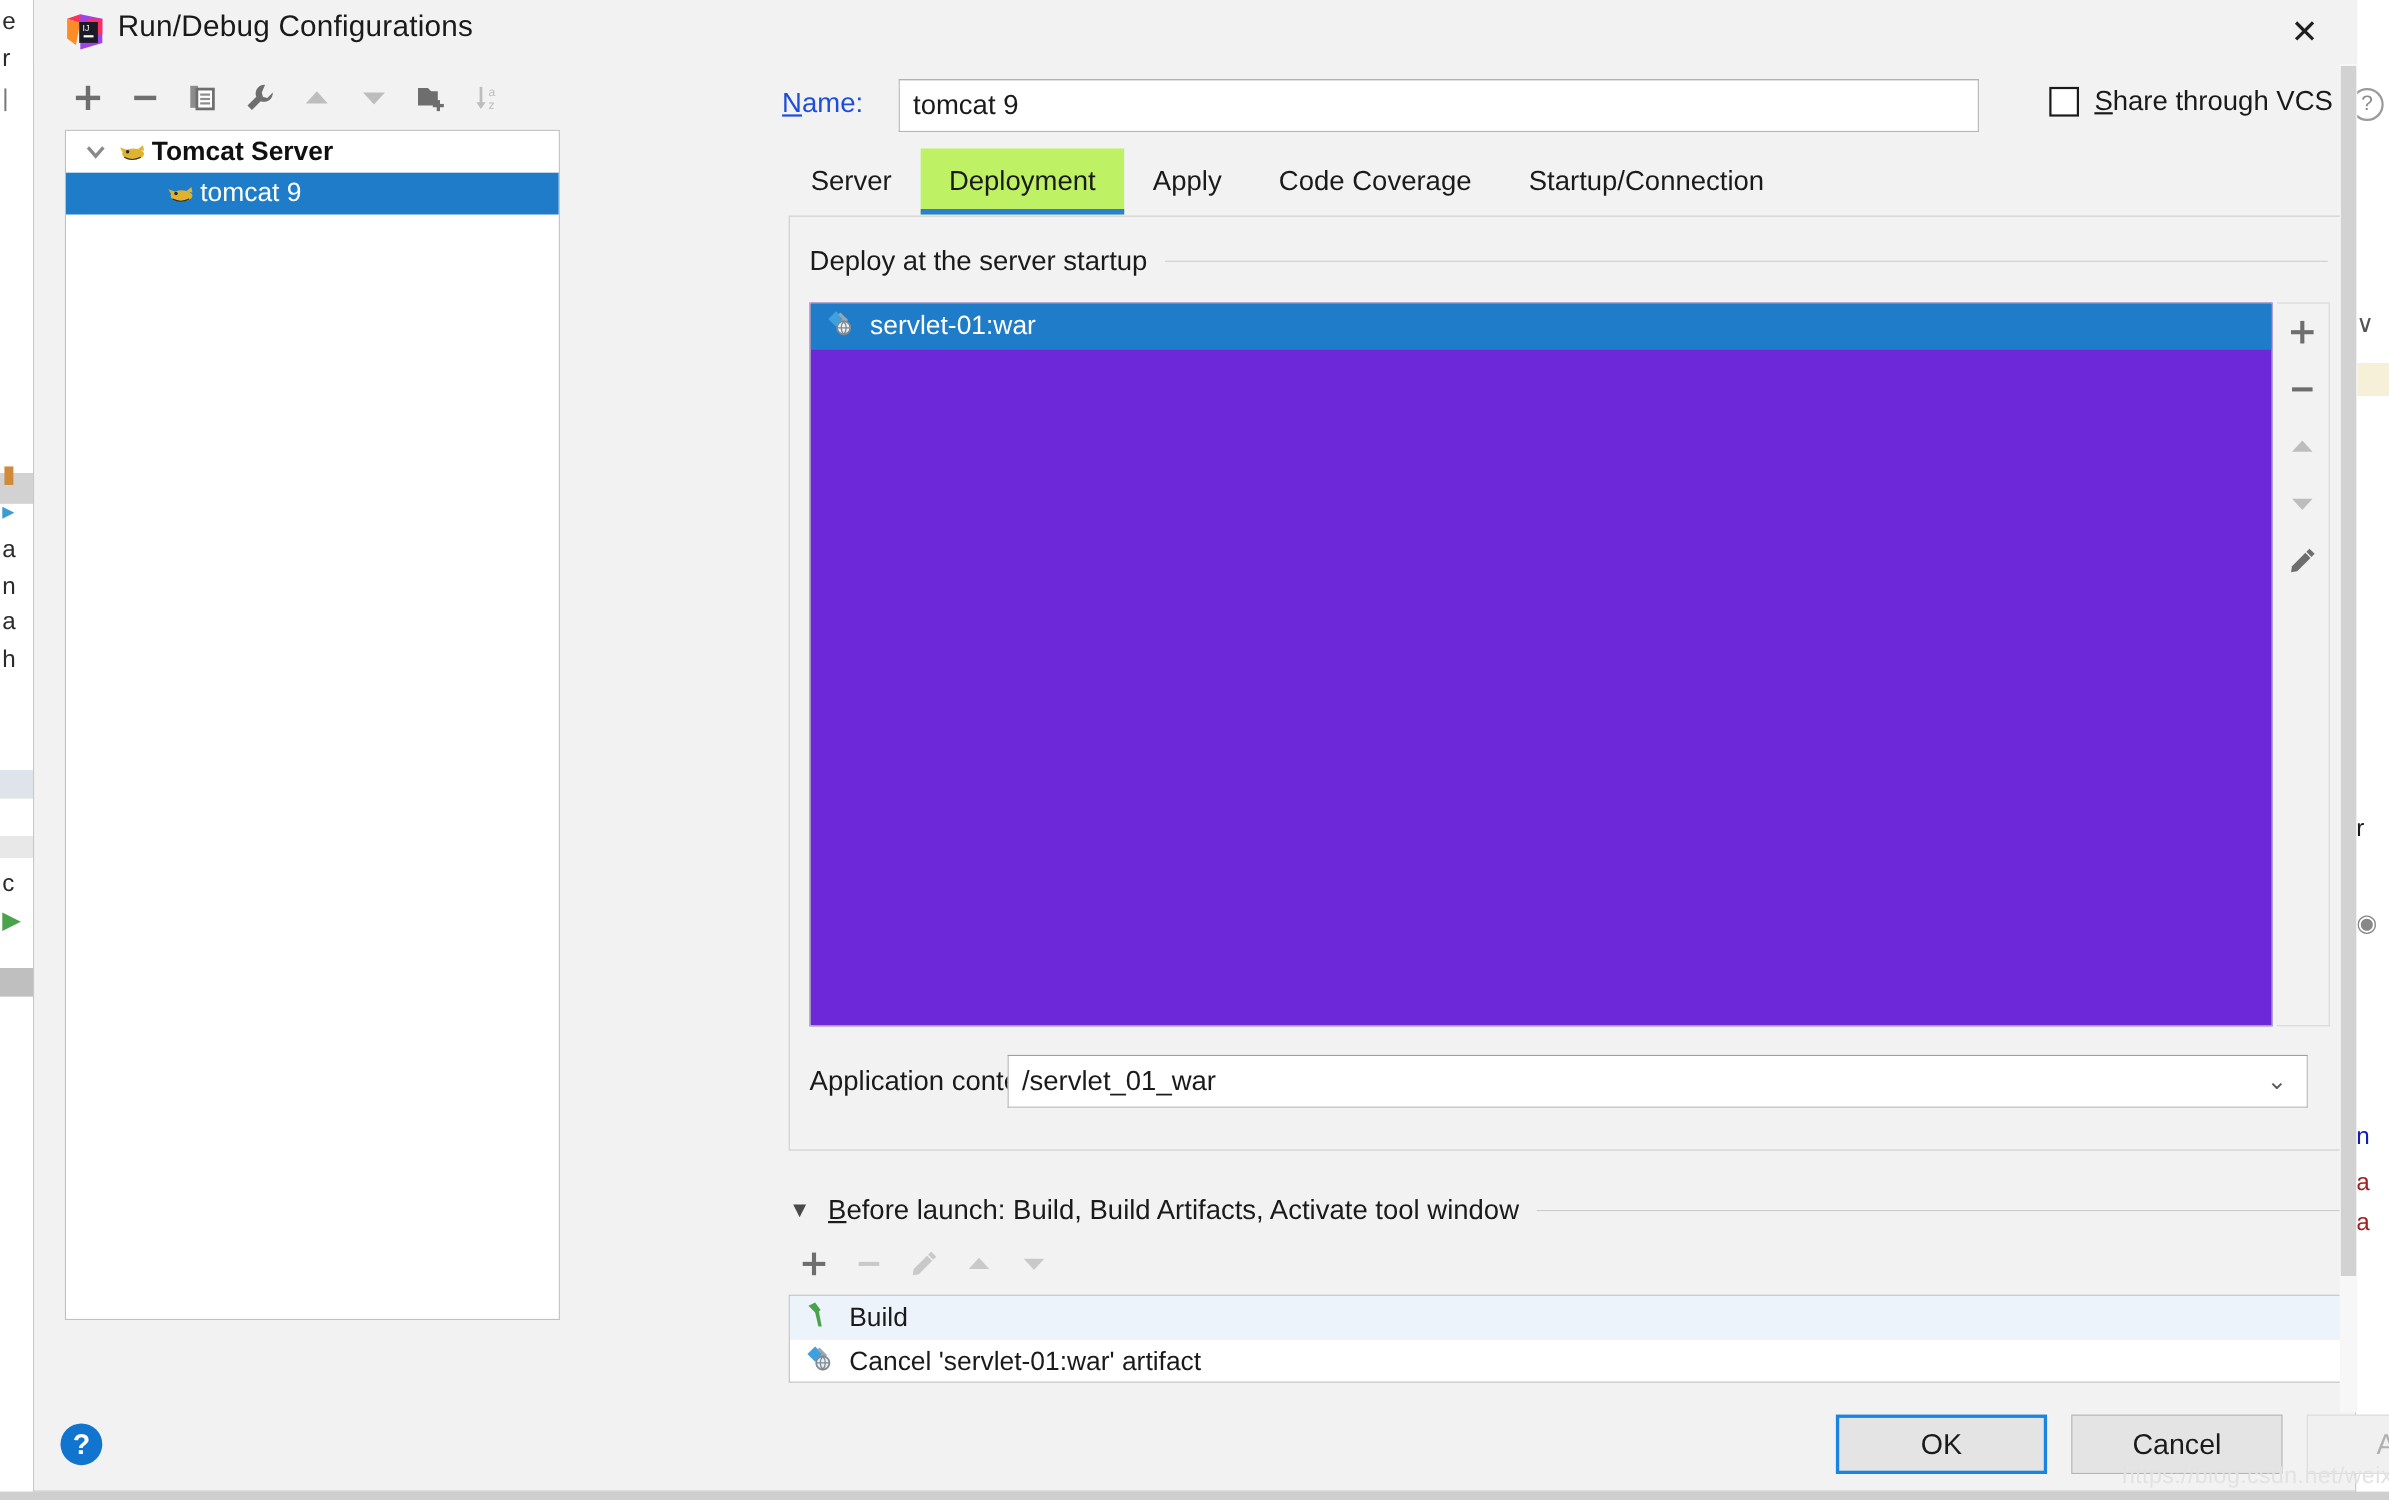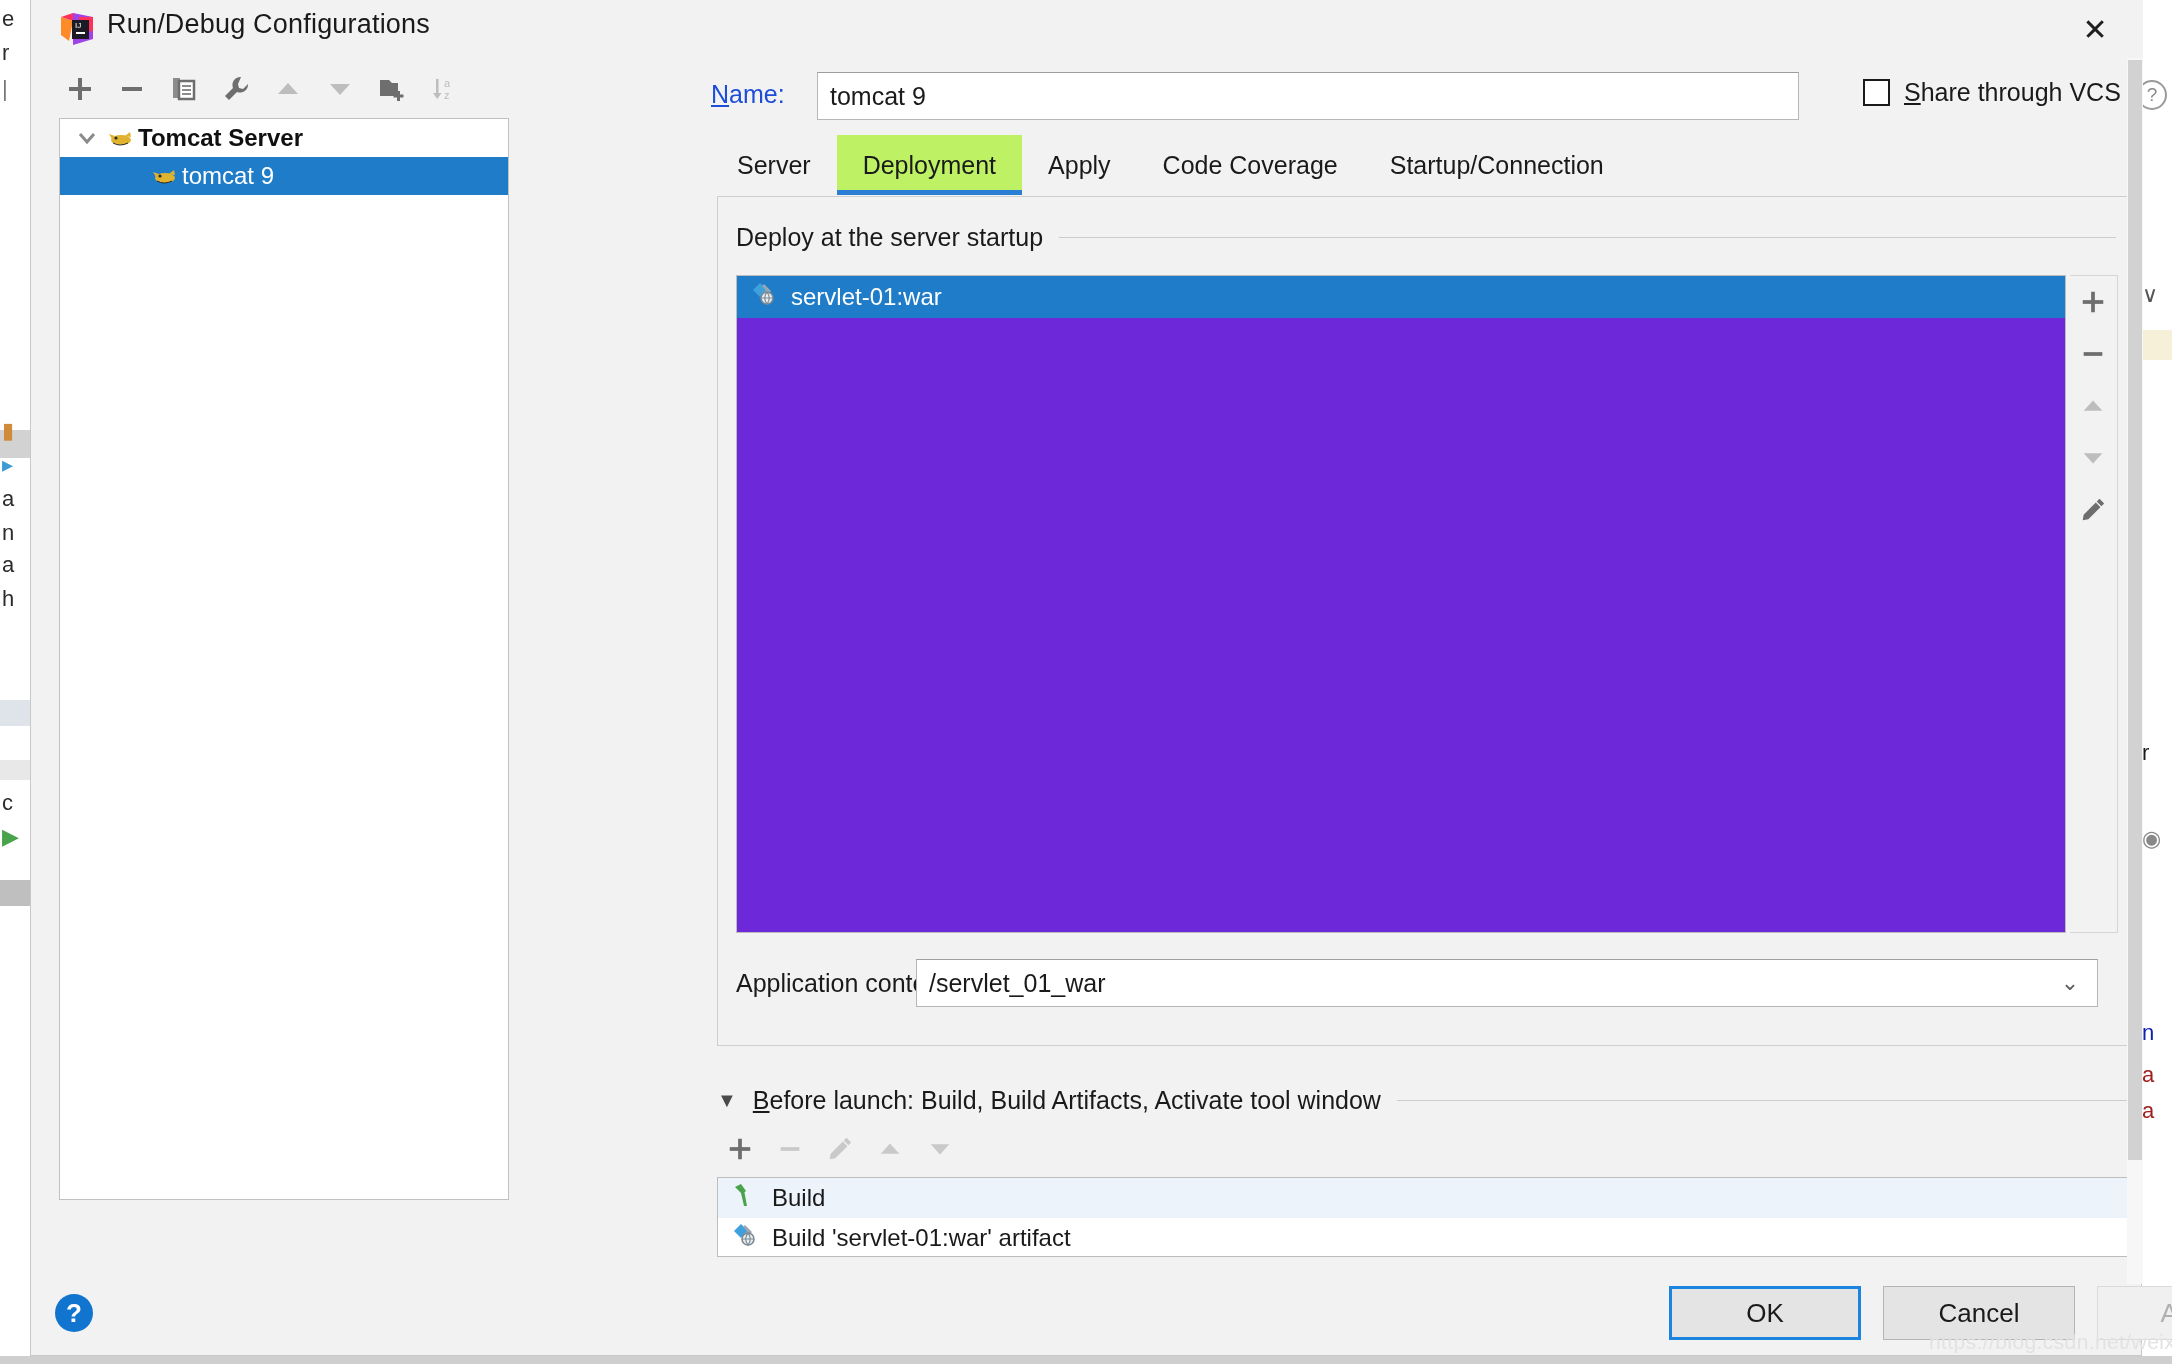--- a/index.html
+++ b/index.html
@@ -519,21 +519,21 @@
     </div>
     <div class="bl-item">
       <span>
         <svg width="26" height="26" viewBox="0 0 26 26">
           <path d="M9 2 L16 9 L9 16 L2 9 Z" fill="#3ea0dd"></path>
           <path d="M13 3 L20 10 L13 17 L10 14 L15 9 L11 5 Z" fill="#9aa7b0"></path>
           <circle cx="16" cy="17" r="6" fill="#e9eef2" stroke="#7d8a94" stroke-width="1.6"></circle>
           <path d="M10 17 h12 M16 11 a9 9 0 0 1 0 12 a9 9 0 0 1 0 -12" stroke="#7d8a94" stroke-width="1.2" fill="none"></path>
         </svg>
       </span>
-      <span>Build 'servlet-01:war' artifact</span>
+      <span>Cancel 'servlet-01:war' artifact</span>
     </div>
   </div>
 
   <div id="dlg-scroll-track"></div>
   <div id="dlg-scroll-thumb"></div>
 
   <div id="help-btn">?</div>
   <div class="dlg-btn" id="ok-btn">OK</div>
   <div class="dlg-btn" id="cancel-btn">Cancel</div>
   <div class="dlg-btn" id="apply-btn">Apply</div>

